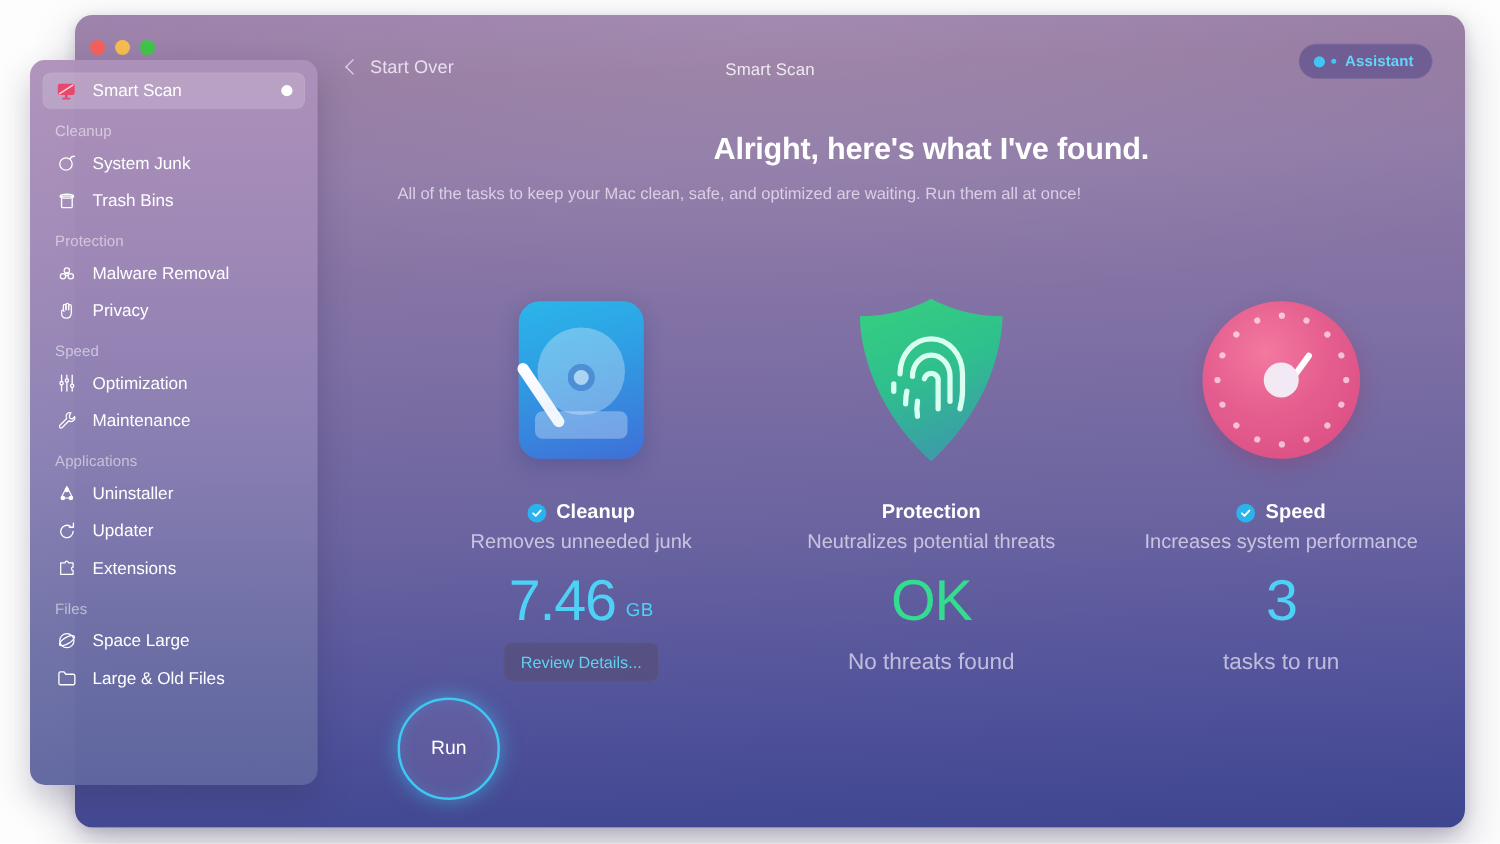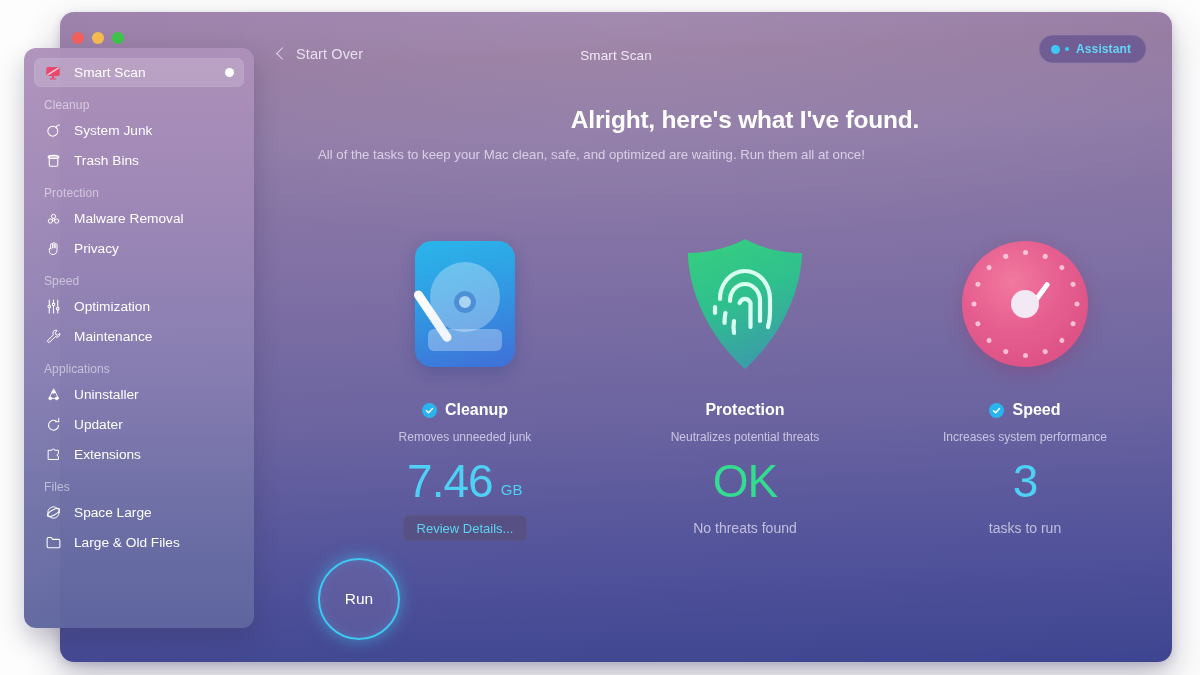--- a/index.html
+++ b/index.html
@@ -126,31 +126,31 @@
 
   .card-title{
     margin-top:27px; display:flex; align-items:center; gap:8px;
     color:#fff; font-size:16px; font-weight:bold;
   }
   .check{
     width:15px; height:15px; border-radius:50%; background:#2ab4ee;
     display:flex; align-items:center; justify-content:center;
   }
   .check svg{ display:block; }
-  .card-sub{ margin-top:11px; color:rgba(232,226,244,.76); font-size:12px; }
+  .card-sub{ margin-top:6px; color:rgba(232,226,244,.76); font-size:16px; }
 
   .metric{ margin-top:14px; display:flex; align-items:flex-end; gap:8px; }
   .metric .big{ font-size:46px; font-weight:300; line-height:1; letter-spacing:-1px; }
   .metric .unit{ font-size:15px; font-weight:400; padding-bottom:6px; letter-spacing:.3px;}
   .metric.cyan .big, .metric.cyan .unit{ color:#4fd0f5; }
   .metric.green .big{ color:#33dd8f; }
 
-  .card-foot{ margin-top:16px; color:rgba(230,224,242,.74); font-size:14px; }
+  .card-foot{ margin-top:16px; color:rgba(230,224,242,.74); font-size:18px; }
   .review-btn{
-    margin-top:11px; height:26px; padding:0 14px;
+    margin-top:11px; height:31px; padding:0 14px;
     display:inline-flex; align-items:center;
     background:rgba(86,77,122,.72); border-radius:6px;
     color:#5ed2f2; font-size:13px; cursor:pointer;
     box-shadow: inset 0 0 0 .5px rgba(255,255,255,.07);
   }
 
   
   .run-wrap{ position:absolute; left:0; right:0; bottom:22px; display:flex; justify-content:flex-start; }
   .run-btn{
     width:82px; height:82px; border-radius:50%;

